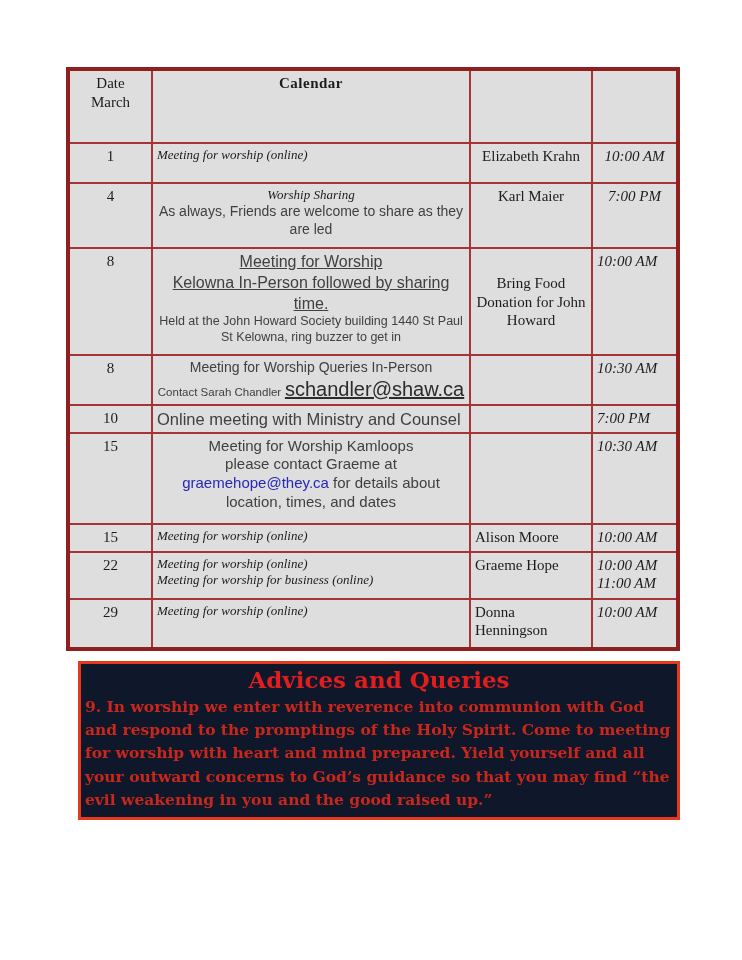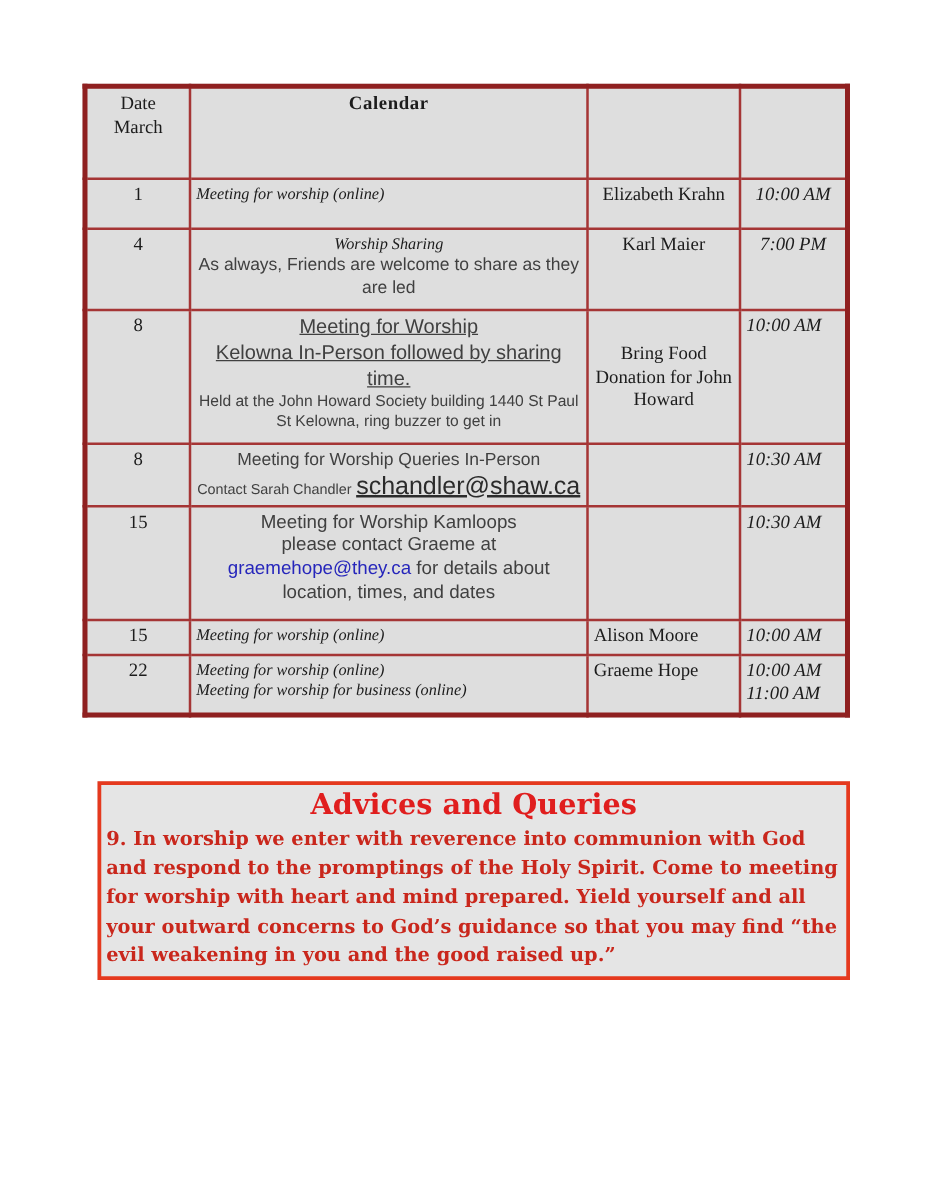--- a/index.html
+++ b/index.html
@@ -79,24 +79,24 @@
   .email-underline {
     font-size: 20px;
     text-decoration: underline;
     color: #2b2b2b;
   }
   .email-blue { color: #2626bb; }
 
   
   .advices {
     position: absolute;
-    left: 78px; top: 625px;
+    left: 78px; top: 661px;
     width: 588px;
     border: 3px solid #e5391e;
-    background: #e5e5e5;
+    background: #0f172a;
     padding: 2px 4px 6px 4px;
     font-family: "DejaVu Serif", serif;
   }
   .advices-title {
     text-align: center;
     color: #e01e1e;
     font-weight: bold;
     font-size: 23px;
     line-height: 1.25;
   }
@@ -169,20 +169,28 @@
           <div class="sans-line sans-md t-center">Meeting for Worship  Queries In-Person</div>
           <div class="t-center">
             <span class="sans-line contact-label">Contact Sarah Chandler</span>
             <span class="sans-line email-underline">schandler@shaw.ca</span>
           </div>
         </td>
         <td class="who-cell"></td>
         <td class="time-cell t-left">10:30 AM</td>
       </tr>
 
+      <tr class="r5">
+        <td class="date-cell">10</td>
+        <td>
+          <div class="sans-line sans-xl t-left">Online meeting with Ministry and Counsel</div>
+        </td>
+        <td class="who-cell"></td>
+        <td class="time-cell t-left">7:00 PM</td>
+      </tr>
 
       <tr class="r6">
         <td class="date-cell">15</td>
         <td>
           <div class="sans-line t-center">Meeting for Worship Kamloops</div>
           <div class="sans-line t-center">please contact Graeme at</div>
           <div class="t-center">
             <span class="sans-line email-blue">graemehope@they.ca</span><span class="sans-line"> for details about</span>
           </div>
           <div class="sans-line t-center">location, times, and dates</div>
@@ -206,20 +214,28 @@
           <div class="serif-line t-left">Meeting for worship  (online)</div>
           <div class="serif-line t-left">Meeting for worship for business (online)</div>
         </td>
         <td class="who-cell t-left">Graeme Hope</td>
         <td class="time-cell t-left">
           <div>10:00 AM</div>
           <div>11:00 AM</div>
         </td>
       </tr>
 
+      <tr class="r9">
+        <td class="date-cell">29</td>
+        <td>
+          <div class="serif-line t-left">Meeting for worship (online)</div>
+        </td>
+        <td class="who-cell t-left">Donna Henningson</td>
+        <td class="time-cell t-left">10:00 AM</td>
+      </tr>
     </tbody>
       </table>
   </div>
 
   <div class="advices">
     <div class="advices-title">Advices and Queries</div>
     <div class="advices-body">9. In worship we enter with reverence into communion with God and respond to the promptings of the Holy Spirit. Come to meeting for worship with heart and mind prepared. Yield yourself and all your outward concerns to God’s guidance so that you may find “the evil weakening in you and the good raised up.”</div>
   </div>
 
 </div>

